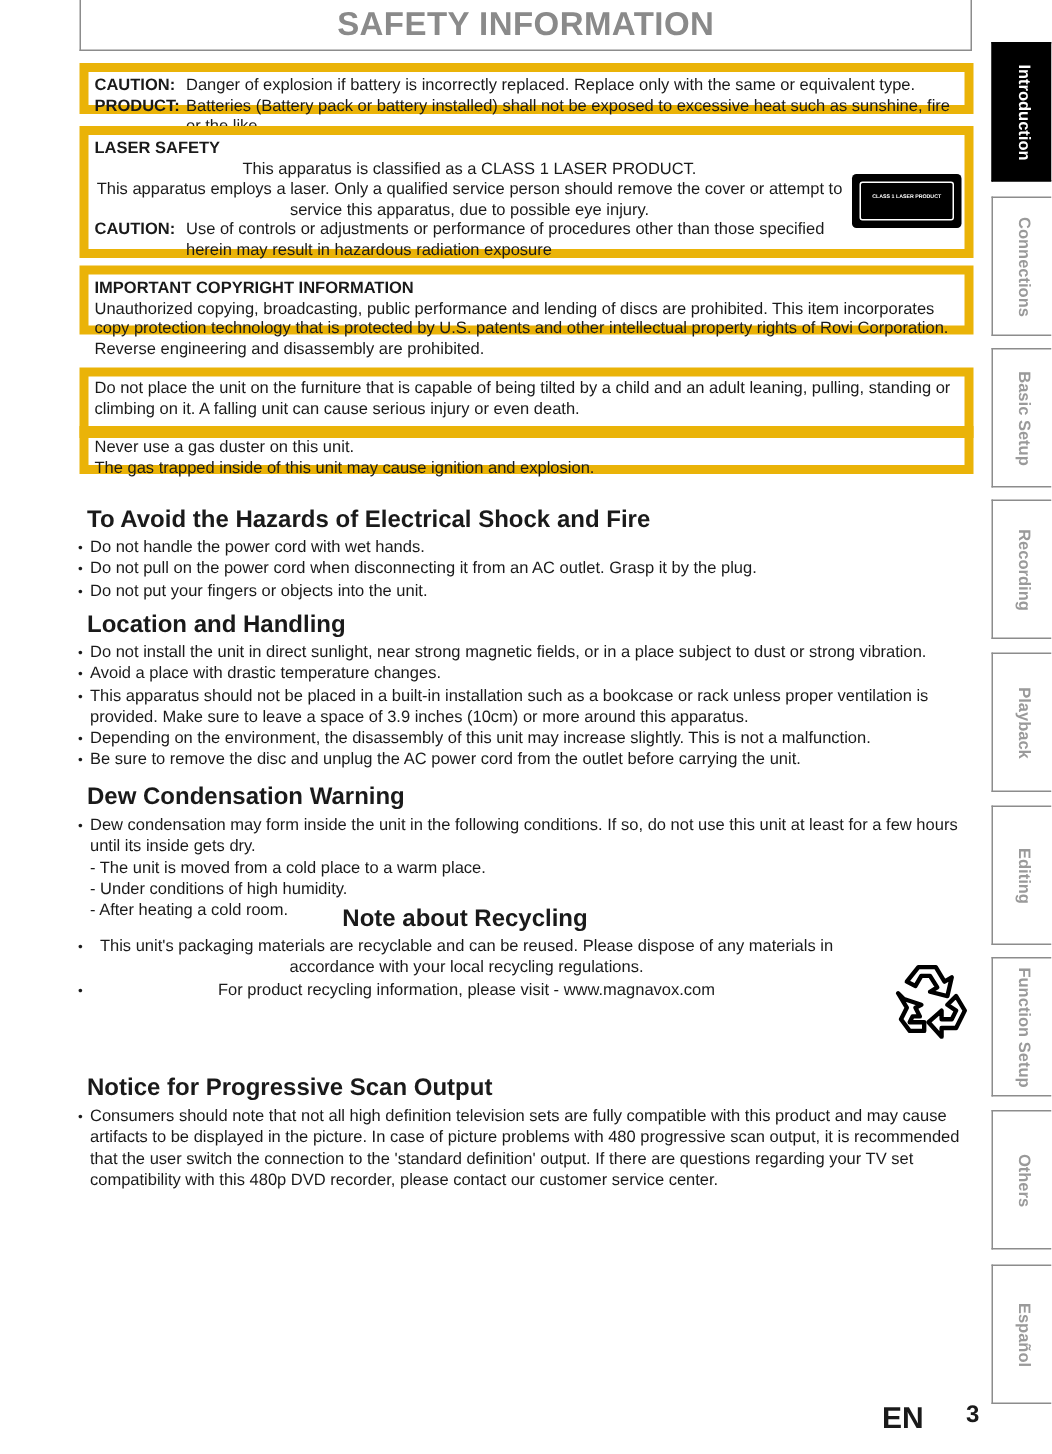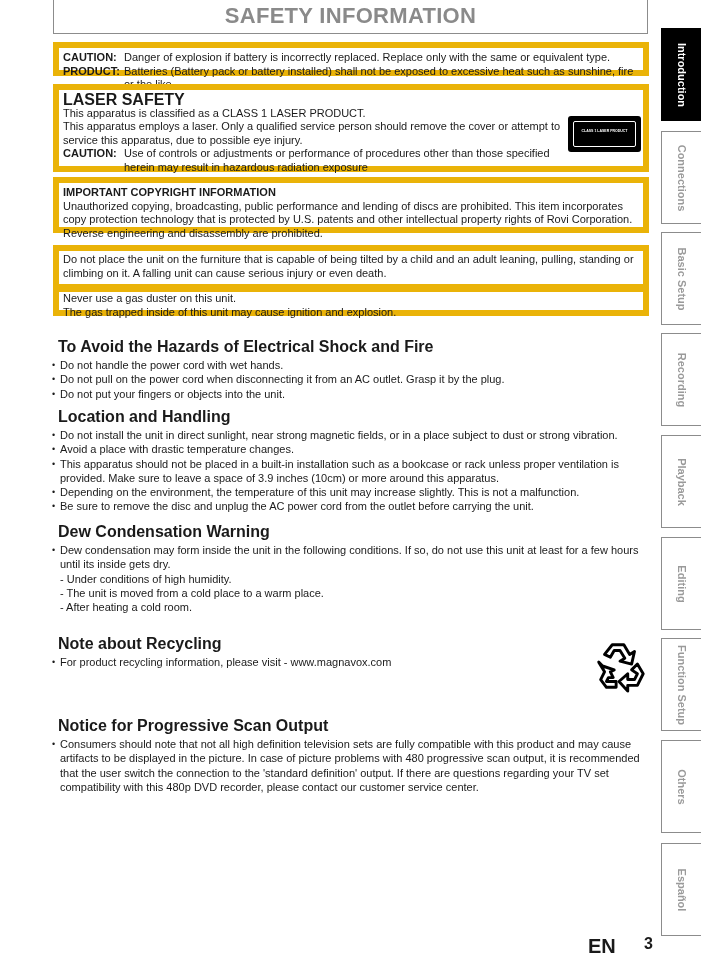--- a/index.html
+++ b/index.html
@@ -6,40 +6,40 @@
   body { width: 701px; height: 969px; position: relative; overflow: hidden;
          font-family: "Liberation Sans", sans-serif; color: #1a1a1a; }
   .abs { position: absolute; }
   .title-box { left: 53px; top: -2px; width: 595px; height: 36px; border: 1px solid #8c8c8c; border-top: none; box-sizing: border-box; }
   .title-box h1 { margin: 0; font-size: 22px; line-height: 36px; text-align: center; color: #8a8a8a; font-weight: bold; letter-spacing: 0.3px; }
   .box { left: 53px; width: 596px; border: 6px solid #eab308; box-sizing: border-box; font-size: 11px; line-height: 13.5px; }
   .caution-box { top: 42px; height: 34px; padding: 3px 4px; }
   .caution-row { display: flex; }
   .caution-row .lbl { font-weight: bold; width: 61px; flex: none; }
   .laser-box { top: 84px; height: 88px; padding: 3px 4px; }
-  .laser-box .hd { font-weight: bold; font-size: 16px; }
-  .laser-box .txt { width: 500px; }
+  .laser-box .hd { font-weight: bold; font-size: 11px; }
+  .laser-box .txt { width: 500px; text-align: center; }
   .laser-caution { display: flex; width: 510px; }
   .laser-caution .lbl { font-weight: bold; width: 61px; flex: none; }
   .laser-label { left: 568px; top: 116px; width: 73px; height: 36px; background: #000; border-radius: 3px; }
   .laser-label .inner { position: absolute; left: 5px; top: 5px; right: 5px; bottom: 5px; border: 1px solid #fff; border-radius: 2px; color: #fff; font-size: 3.5px; line-height: 5px; text-align: center; padding-top: 7px; box-sizing: border-box; font-weight: bold; }
-  .copyright-box { top: 177px; height: 56px; padding: 3px 4px; }
+  .copyright-box { top: 177px; height: 46px; padding: 3px 4px; }
   .copyright-box .hd { font-weight: bold; }
   .furniture-box { top: 245px; height: 47px; padding: 2px 4px; }
   .gas-box { top: 284px; height: 32px; padding: 2px 4px; }
   .section { left: 52px; width: 595px; font-size: 11px; line-height: 14.3px; }
   .section h2 { margin: 0 0 3px 6px; font-size: 16px; font-weight: bold; line-height: 16px; }
   .section ul { list-style: none; margin: 0; padding: 0; }
   .section li { position: relative; padding-left: 8px; }
   .section li::before { content: "\2022"; position: absolute; left: 0; top: 0; font-size: 9px; }
   .section .sub { padding-left: 8px; }
   .sec-elec { top: 339px; }
   .sec-loc { top: 409px; }
   .sec-dew { top: 524px; }
-  .sec-rec { top: 636px; width: 510px; }
+  .sec-rec { top: 605px; width: 510px; text-align: center; }
   .sec-prog { top: 718px; }
   .recycle { left: 591px; top: 637px; width: 58px; height: 58px; }
   .tab { left: 661px; width: 40px; height: 93px; box-sizing: border-box; border: 1px solid #8c8c8c; border-right: none; }
   .tab span { position: absolute; left: 50%; top: 50%; transform: translate(-50%,-50%) rotate(90deg); white-space: nowrap; font-size: 11px; font-weight: bold; color: #9a9a9a; }
   .tab.active { background: #000; border-color: #000; }
   .tab.active span { color: #fff; }
   .footer-en { left: 588px; top: 935px; font-size: 20px; font-weight: bold; }
   .footer-page { left: 644px; top: 935px; font-size: 16px; font-weight: bold; }
 </style>
 </head>
@@ -95,38 +95,39 @@
     <li>Do not put your fingers or objects into the unit.</li>
   </ul>
 </div>
 
 <div class="abs section sec-loc">
   <h2>Location and Handling</h2>
   <ul>
     <li>Do not install the unit in direct sunlight, near strong magnetic fields, or in a place subject to dust or strong vibration.</li>
     <li>Avoid a place with drastic temperature changes.</li>
     <li>This apparatus should not be placed in a built-in installation such as a bookcase or rack unless proper ventilation is provided. Make sure to leave a space of 3.9 inches (10cm) or more around this apparatus.</li>
-    <li>Depending on the environment, the temperature of this unit may increase slightly. This is not a malfunction.</li>
+    <li>Depending on the environment, the disassembly of this unit may increase slightly. This is not a malfunction.</li>
     <li>Be sure to remove the disc and unplug the AC power cord from the outlet before carrying the unit.</li>
   </ul>
 </div>
 
 <div class="abs section sec-dew">
   <h2>Dew Condensation Warning</h2>
   <ul>
     <li>Dew condensation may form inside the unit in the following conditions. If so, do not use this unit at least for a few hours until its inside gets dry.</li>
   </ul>
+  <div class="sub">- The unit is moved from a cold place to a warm place.</div>
   <div class="sub">- Under conditions of high humidity.</div>
-  <div class="sub">- The unit is moved from a cold place to a warm place.</div>
   <div class="sub">- After heating a cold room.</div>
 </div>
 
 <div class="abs section sec-rec">
   <h2>Note about Recycling</h2>
   <ul>
+    <li>This unit's packaging materials are recyclable and can be reused. Please dispose of any materials in accordance with your local recycling regulations.</li>
     <li>For product recycling information, please visit - www.magnavox.com</li>
   </ul>
 </div>
 <svg class="abs recycle" viewBox="0 0 60 60">
   <g fill="none" stroke="#000" stroke-width="3" stroke-linejoin="round">
     <path d="M22 8 L34 8 L40 18 L45 15 L42 28 L30 25 L35 22 L30 14 L24 14 L20 21 L14 18 Z"></path>
     <path d="M10 26 L16 36 L12 44 L18 52 L28 52 L28 46 L18 46 L20 42 L25 42 L22 36 L26 34 L14 30 Z" transform="translate(-2,0)"></path>
     <path d="M48 28 L54 38 L48 50 L38 50 L38 56 L29 46 L38 38 L38 44 L45 44 L48 38 L42 34 Z"></path>
   </g>
 </svg>

